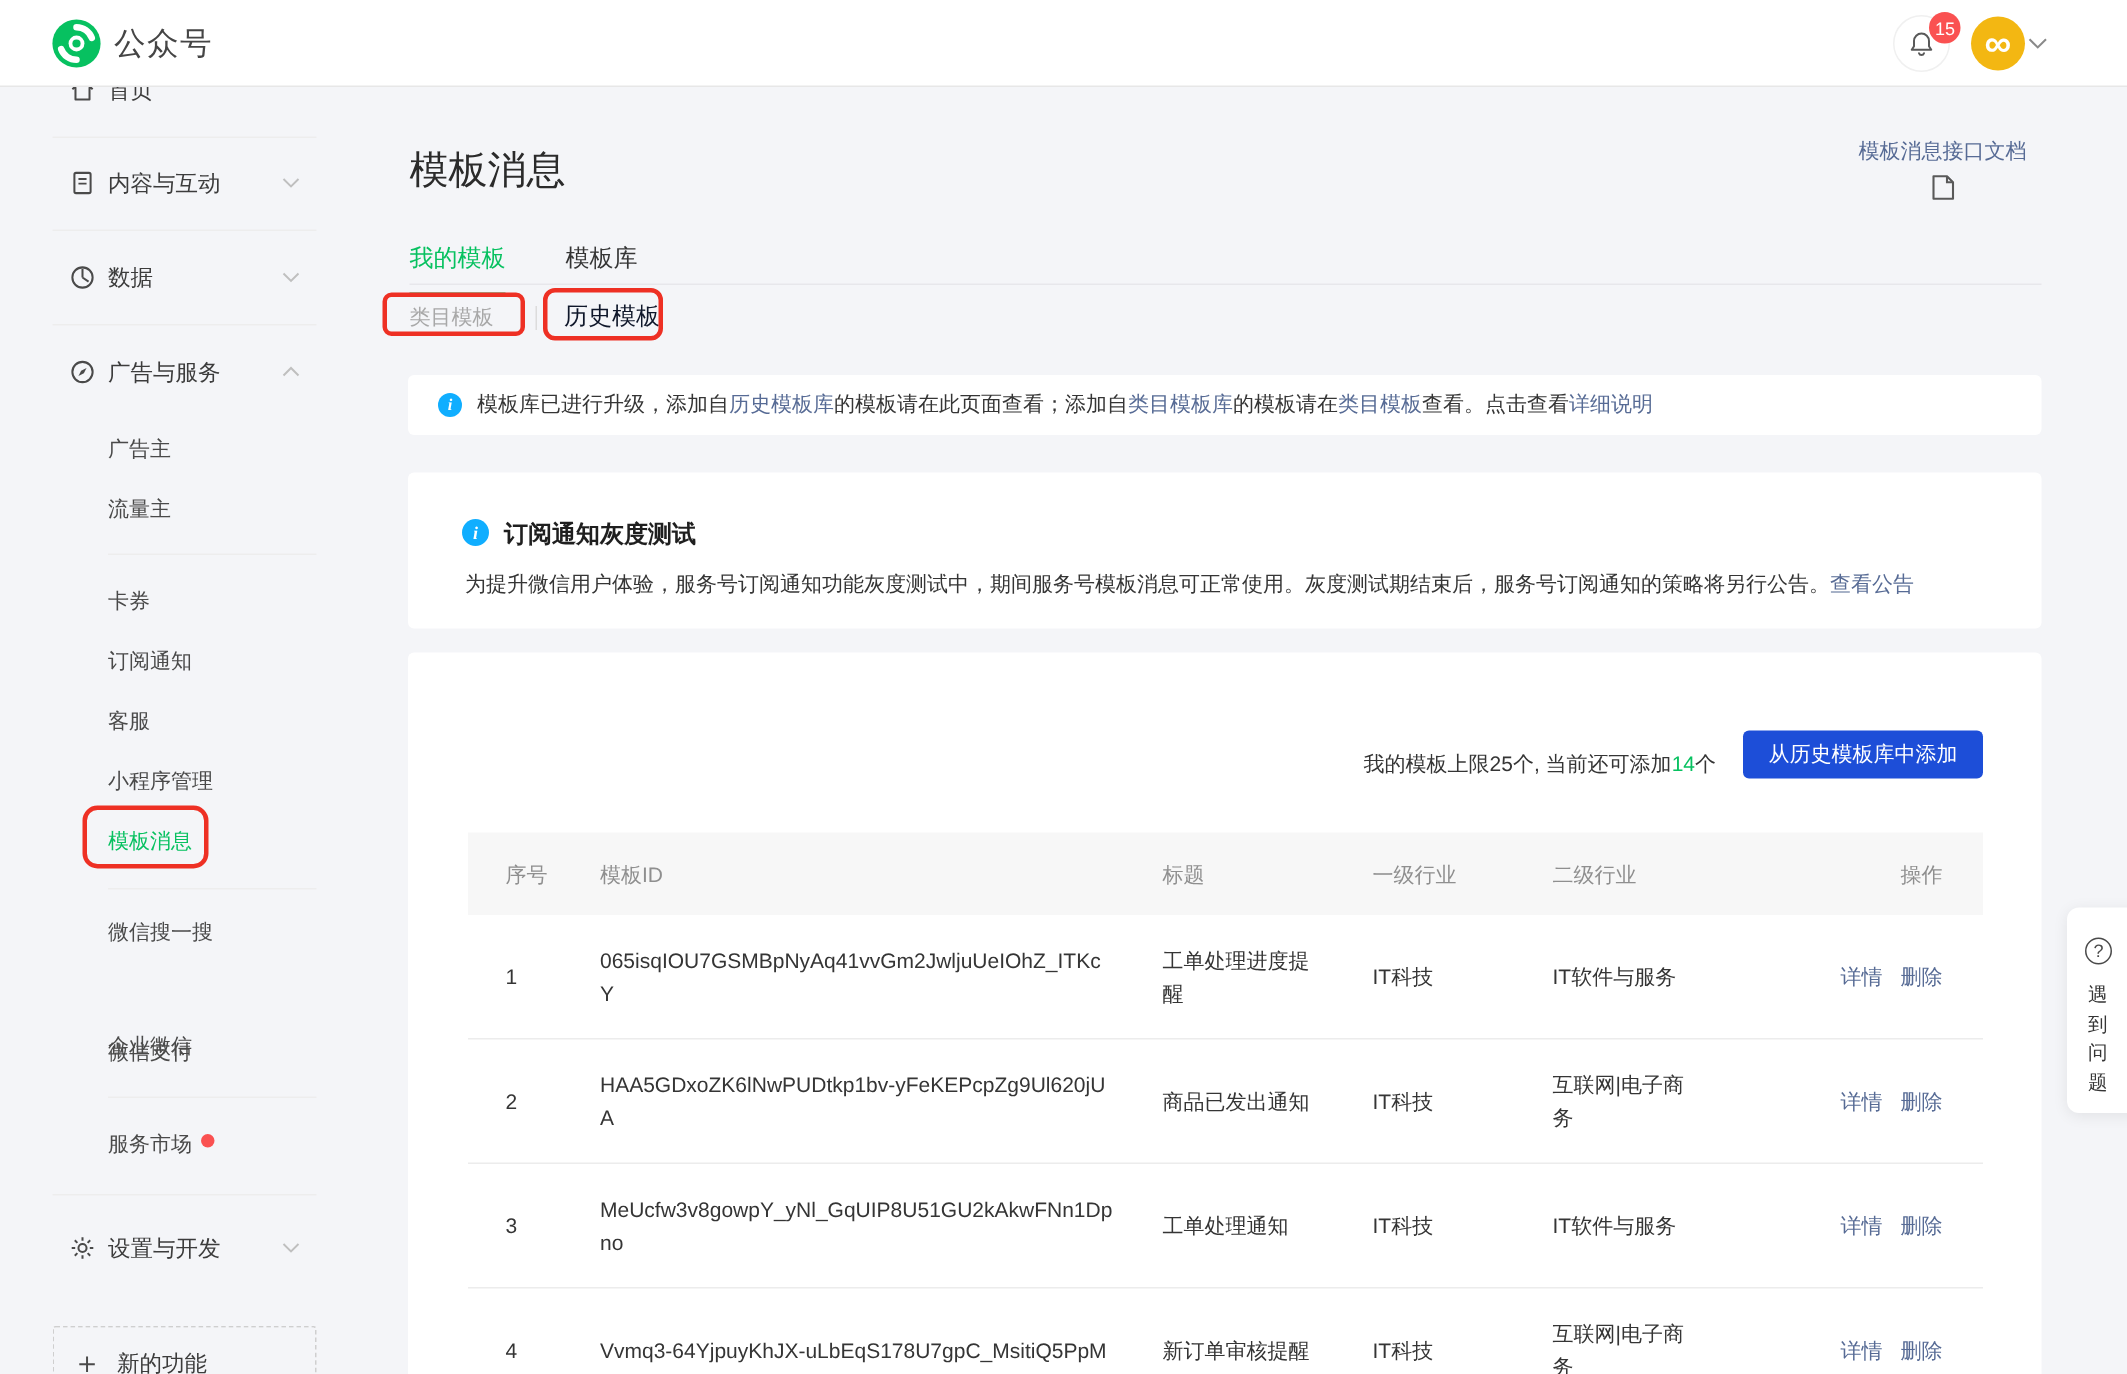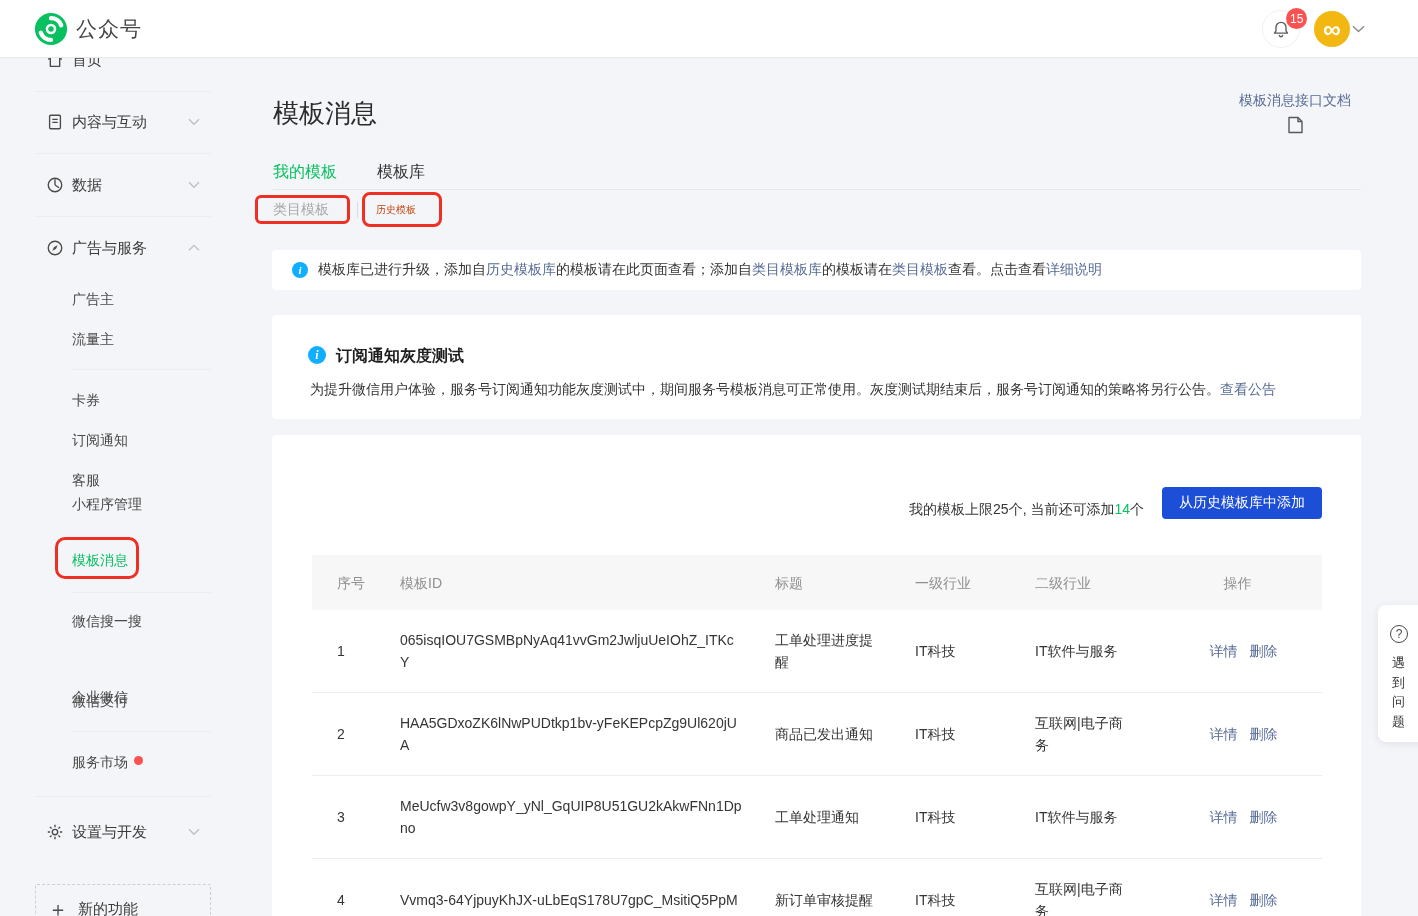--- a/index.html
+++ b/index.html
@@ -38,21 +38,21 @@
   .api-doc span { font-size:14px; color:#576b95; }
 
   .tabs { position:absolute; left:273px; top:162px; display:flex; gap:40px; }
   .tab { font-size:16px; color:#353535; cursor:pointer; padding-bottom:12px; }
   .tab.active { color:#07c160; border-bottom:3px solid #07c160; }
   .tabs-border { position:absolute; left:273px; top:189px; width:1088px; height:0; border-top:1px solid #e7e7eb; }
 
   .subtabs { position:absolute; left:273px; top:201px; display:flex; align-items:center; }
   .subtab { font-size:14px; cursor:pointer; }
   .subtab.muted { color:#a8a8a8; }
-  .subtab.green { color:#c2410c; font-size:10px; }
+  .subtab.green { color:#0f172a; font-size:16px; }
   .subtab-div { width:0; height:16px; border-left:1px solid #dcdcdc; margin:0 18px 0 28px; }
 
   .notice-bar { position:absolute; left:272px; top:250px; width:1089px; height:40px; background:#fff; border-radius:4px; display:flex; align-items:center; }
   .info-icon { width:16px; height:16px; border-radius:50%; background:#10aeff; color:#fff; font-size:11px; font-weight:bold; display:flex; align-items:center; justify-content:center; flex:0 0 auto; font-family:"Liberation Serif",serif; font-style:italic; }
   .notice-bar .info-icon { margin:0 10px 0 20px; }
   .notice-text { font-size:14px; color:#353535; }
   .lnk { color:#576b95; cursor:pointer; }
 
   .gray-card { position:absolute; left:272px; top:315px; width:1089px; height:104px; background:#fff; border-radius:4px; }
   .gray-card .info-icon { position:absolute; left:36px; top:31px; width:18px; height:18px; font-size:12px; }
@@ -70,21 +70,21 @@
   .t-row { display:flex; align-items:center; }
   .t-head { height:55px; background:#f7f7f7; }
   .t-head .t-cell { color:#8f8f8f; }
   .t-body-row { height:83px; border-bottom:1px solid #ececec; }
   .t-cell { font-size:14px; color:#353535; line-height:22px; }
   .c1 { width:88px; padding-left:25px; flex:0 0 auto; }
   .c2 { width:375px; padding-right:32px; word-break:break-all; flex:0 0 auto; }
   .c3 { width:140px; padding-right:40px; flex:0 0 auto; }
   .c4 { width:120px; padding-right:20px; flex:0 0 auto; }
   .c5 { width:145px; padding-right:45px; flex:0 0 auto; }
-  .c6 { flex:1 1 auto; text-align:center; padding-right:27px; }
+  .c6 { flex:1 1 auto; text-align:right; padding-right:27px; }
   .act-link { color:#576b95; cursor:pointer; margin-left:12px; }
 
   
   .float-widget { position:absolute; left:1378px; top:605px; width:52px; height:137px; background:#fff; border-radius:8px 0 0 8px; box-shadow:0 2px 10px rgba(0,0,0,.08); cursor:pointer; }
   .q-icon { position:absolute; left:12px; top:20px; width:18px; height:18px; border:1.4px solid #4a4a4a; border-radius:50%; color:#4a4a4a; font-size:12px; display:flex; align-items:center; justify-content:center; }
   .float-label { position:absolute; left:14px; top:48px; width:15px; font-size:13px; color:#353535; line-height:19.5px; word-break:break-all; }
 
   
   .anno { position:absolute; border:3px solid #ee3024; pointer-events:none; z-index:30; }
   .anno-sidebar { left:55px; top:537px; width:84px; height:42px; border-radius:10px; }
@@ -188,21 +188,21 @@
           </svg>
       </span>
     </div>
 
     <div class="side-sub" style="top:291px;">广告主</div>
     <div class="side-sub" style="top:331px;">流量主</div>
     <div class="side-div inset" style="top:369px;"></div>
     <div class="side-sub" style="top:392px;">卡券</div>
     <div class="side-sub" style="top:432px;">订阅通知</div>
     <div class="side-sub" style="top:472px;">客服</div>
-    <div class="side-sub" style="top:496px;">小程序管理</div>
+    <div class="side-sub" style="top:512px;">小程序管理</div>
     <div class="side-sub active" style="top:552px;">模板消息</div>
     <div class="side-div inset" style="top:592px;"></div>
     <div class="side-sub" style="top:613px;">微信搜一搜</div>
     <div class="side-sub" style="top:653px;margin-top:36px;">企业微信</div>
     <div class="side-sub" style="top:693px;">微信支付</div>
     <div class="side-div inset" style="top:731px;"></div>
     <div class="side-sub" style="top:754px;">服务市场</div>
     <div class="red-dot"></div>
     <div class="side-div" style="top:796px;"></div>
 

